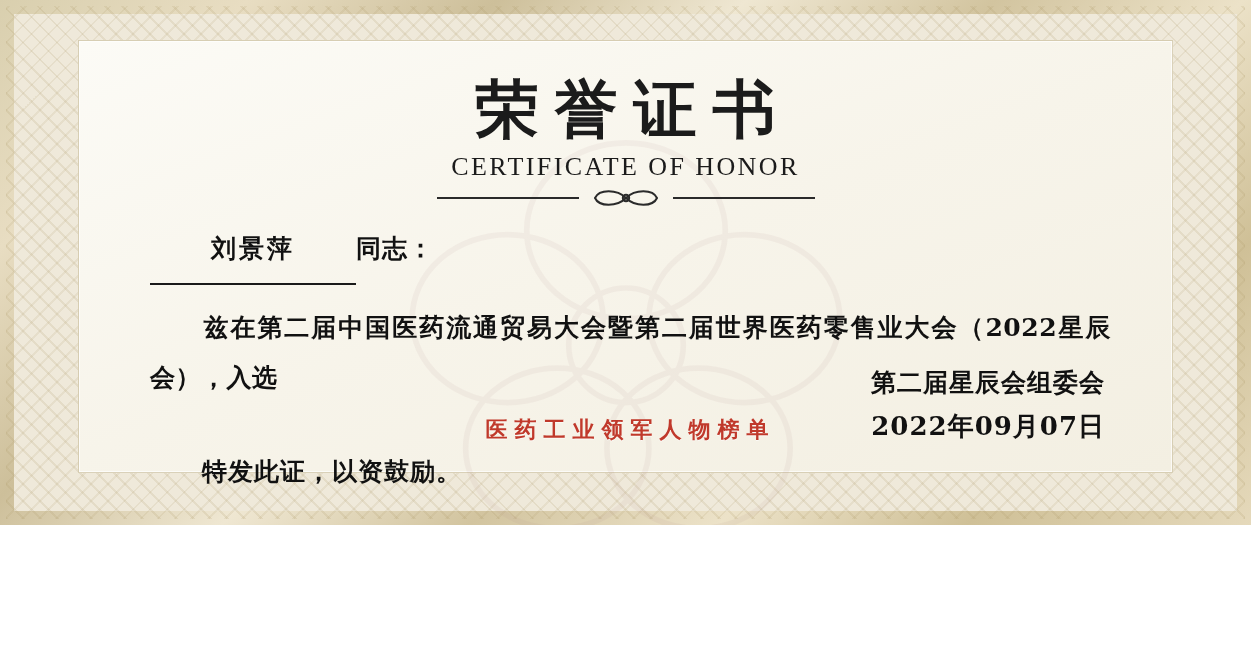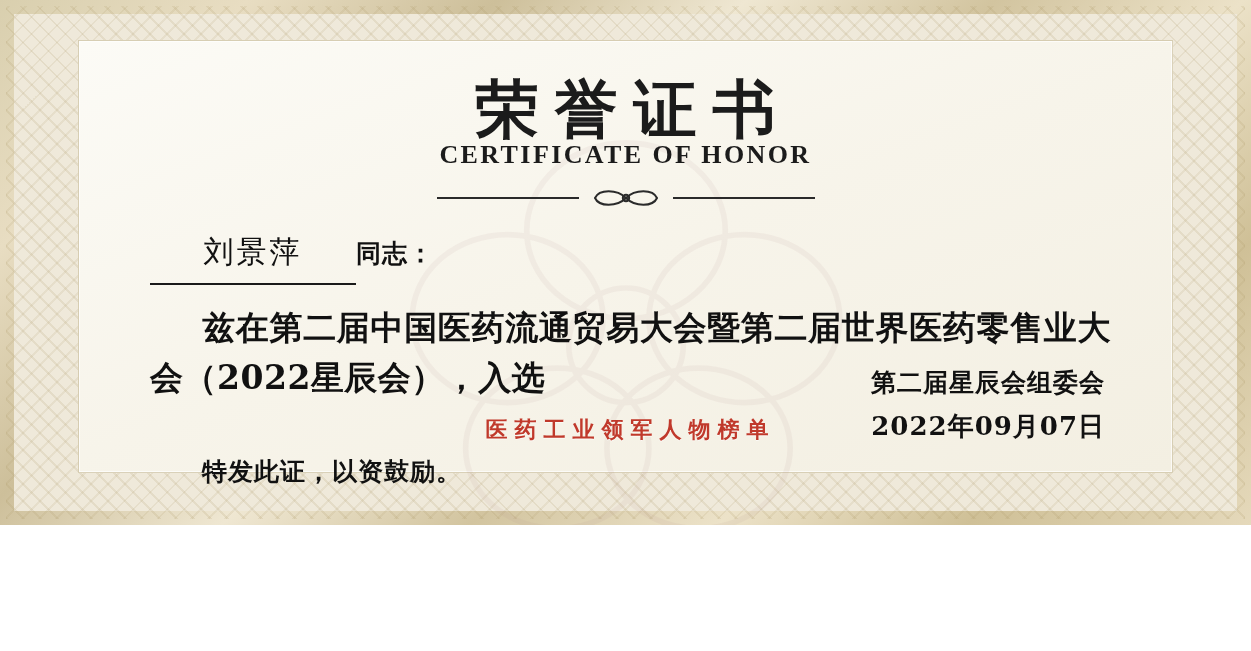--- a/index.html
+++ b/index.html
@@ -97,27 +97,27 @@
     font-size: 63px;
     font-weight: 700;
     letter-spacing: 16px;
     text-indent: 16px;
     color: #1b1b1b;
     line-height: 1;
   }
 
   .title-en {
     position: absolute;
-    top: 140px;
+    top: 152px;
     left: 0;
     width: 100%;
     text-align: center;
     font-family: "Liberation Serif", "DejaVu Serif", serif;
     font-size: 26px;
-    font-weight: 700;
+    font-weight: 400;
     letter-spacing: 2.4px;
     color: #1b1b1b;
   }
 
   
   .divider {
     position: absolute;
     top: 188px;
     left: 0;
     width: 100%;
@@ -149,34 +149,34 @@
     font-weight: 700;
     letter-spacing: 1px;
     margin-bottom: 18px;
     white-space: nowrap;
   }
   .recipient-name {
     display: inline-block;
     min-width: 190px;
     text-align: center;
     border-bottom: 2px solid #1a1a1a;
-    padding: 0 8px 10px 8px;
-    font-size: 30px;
-    font-weight: 400;
+    padding: 0 8px 18px 8px;
+    font-size: 25px;
+    font-weight: 700;
     letter-spacing: 3px;
   }
   .recipient-suffix {
     font-size: 25px;
     font-weight: 700;
     letter-spacing: 1px;
     text-align: right;
   }
 
   .para {
-    font-size: 33px;
+    font-size: 25px;
     font-weight: 700;
     line-height: 50px;
     letter-spacing: 0.5px;
     text-align: justify;
   }
   .para .indent { display: inline-block; width: 52px; }
 
   .award-title {
     margin: 12px 0 10px 0;
     text-align: center;

